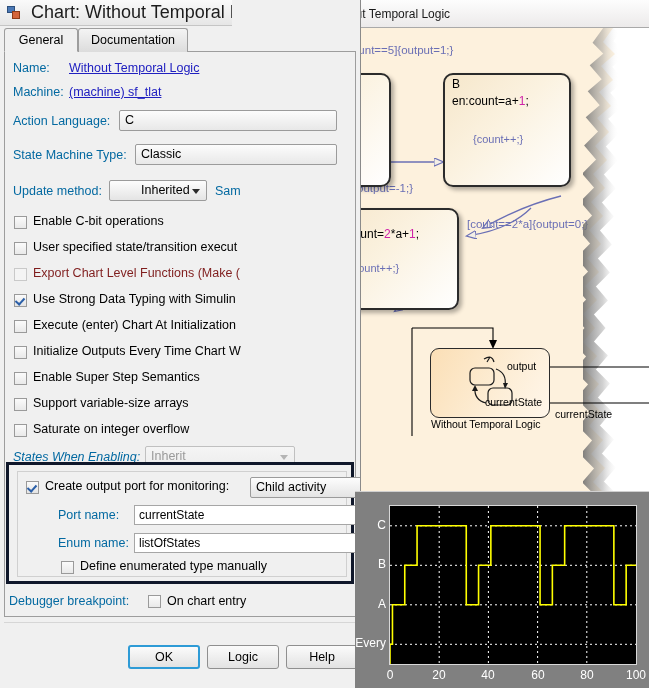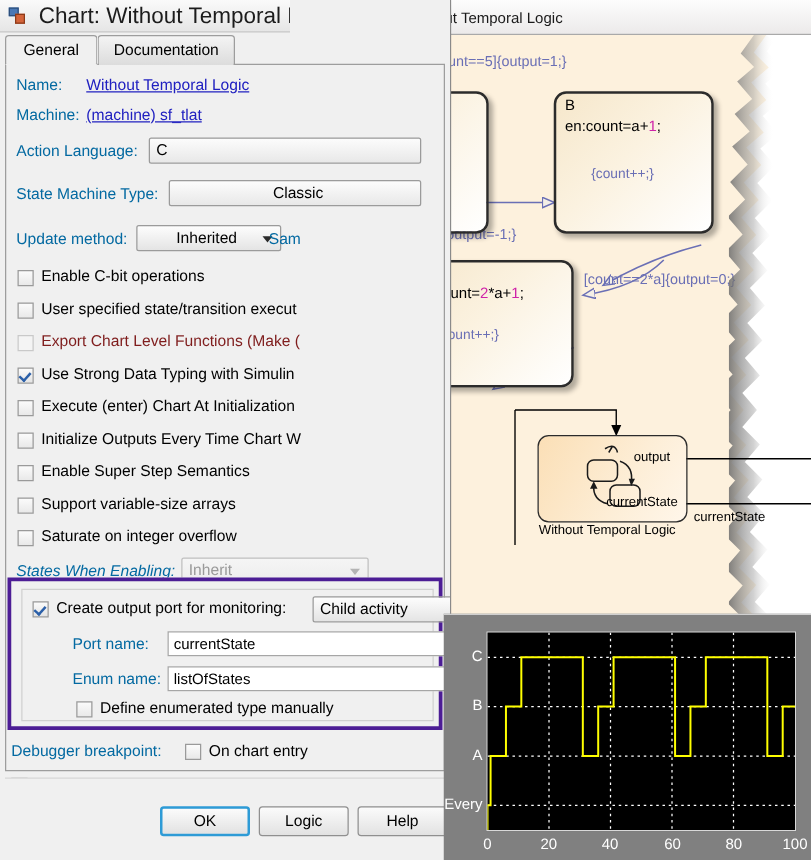--- a/index.html
+++ b/index.html
@@ -106,21 +106,21 @@
   .cb.checked:after{
     content:"";position:absolute;left:2px;top:1px;width:4px;height:7px;
     border:solid #2b5fa8;border-width:0 2px 2px 0;transform:rotate(42deg);
   }
   .cb.dis{border-color:#c9c9c9;background:#f4f4f4;}
   .cb-lab{position:absolute;font-size:12.5px;color:#000;white-space:nowrap;}
   .cb-lab.dis{color:#7f1d1d;}
 
   #redbox{
     position:absolute;left:6px;top:462px;width:348px;height:122px;
-    border:3px solid #4c1d95;box-sizing:border-box;background:#f0f0f0;
+    border:3px solid #0f172a;box-sizing:border-box;background:#f0f0f0;
   }
   #group-inner{position:absolute;left:8px;top:6px;width:330px;height:106px;
      border:1px solid #d0d0d0;box-sizing:border-box;background:#f0f0f0;}
 
   #btnbar{position:absolute;left:4px;top:620px;width:352px;height:64px;
      background:#f0f0f0;border-top:1px solid #d6d6d6;}
   .btn{
     position:absolute;top:22px;height:24px;box-sizing:border-box;
     border:1px solid #8f8f8f;border-radius:3px;
     background:linear-gradient(#fbfbfb,#e2e2e2);
@@ -278,26 +278,26 @@
 
       <span class="fld-label" style="left:8px;top:33px;">Machine:</span>
       <span class="link" style="left:64px;top:33px;">(machine) sf_tlat</span>
 
       <span class="fld-label" style="left:8px;top:62px;">Action Language:</span>
       <div class="combo flat" style="left:114px;top:58px;width:218px;">
         <span>C</span>
       </div>
 
       <span class="fld-label" style="left:8px;top:96px;">State Machine Type:</span>
-      <div class="combo flat" style="left:130px;top:92px;width:202px;text-align:center;">
+      <div class="combo flat" style="left:130px;top:92px;width:202px;">
         <span>Classic</span>
       </div>
 
       <span class="fld-label" style="left:8px;top:132px;">Update method:</span>
-      <div class="combo" style="left:104px;top:128px;width:116px;padding-left:31px;">
+      <div class="combo" style="left:104px;top:128px;width:98px;padding-left:31px;">
         <span>Inherited</span>
         <span class="caret"></span>
       </div>
       <span class="fld-label" style="left:210px;top:132px;">Sam</span>
 
       <div>
         <div class="cb" style="left:9px;top:164px;"></div>
         <span class="cb-lab" style="left:28px;top:162px;">Enable C-bit operations</span>
 
         <div class="cb" style="left:9px;top:190px;"></div>

